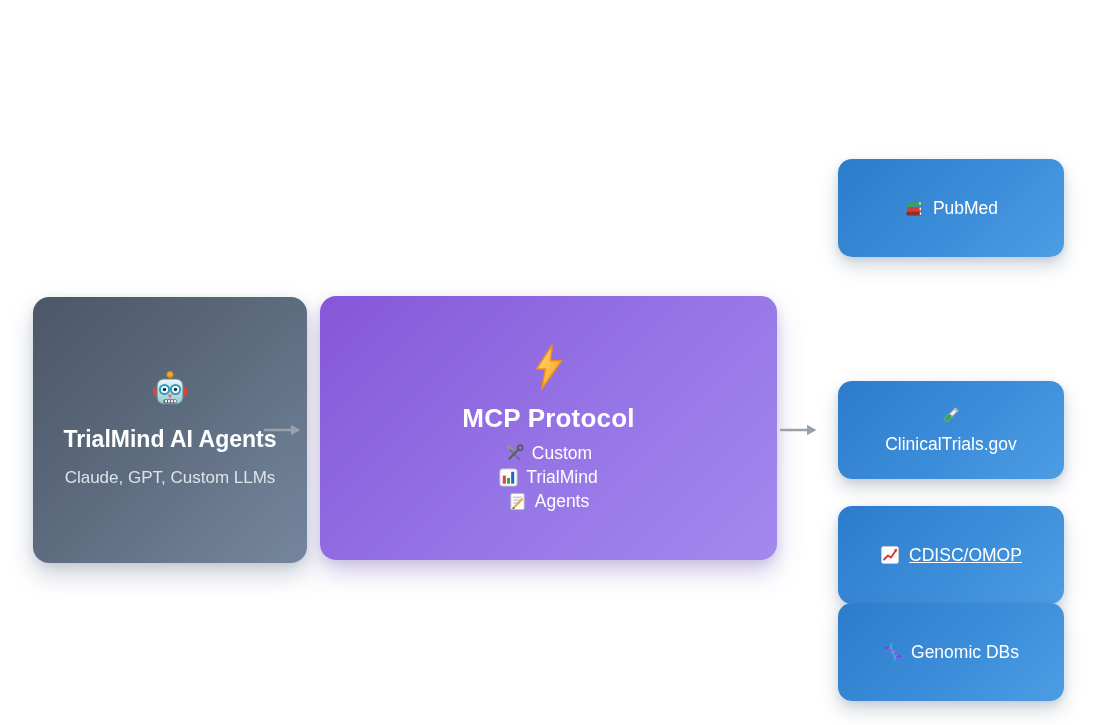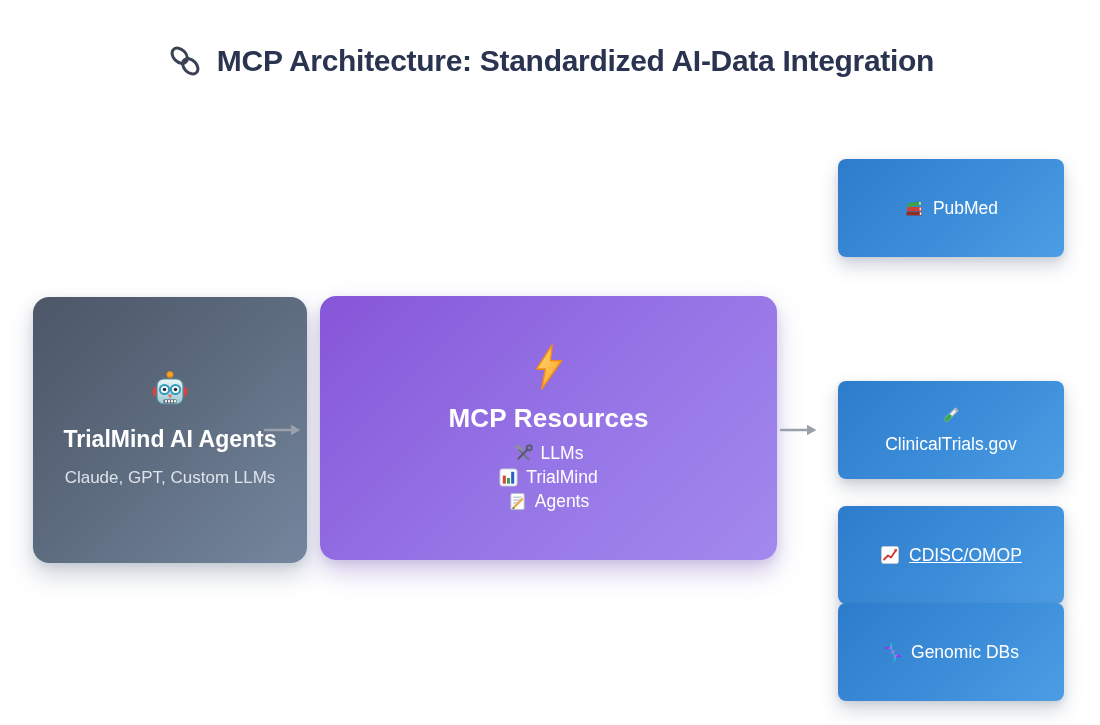--- a/index.html
+++ b/index.html
@@ -29,48 +29,37 @@
   .agents-sub{margin-top:12px;font-size:17px;line-height:1.35;color:#dde3eb;}
   .protocol-box{
     left:320px;top:296px;width:457px;height:264px;border-radius:16px;padding:0 30px;
     background:linear-gradient(135deg,#8656d9 0%,#9675e6 55%,#a389ee 100%);
     box-shadow:0 12px 24px rgba(124,98,193,0.35),0 3px 8px rgba(100,116,139,0.15);
   }
   .protocol-title{margin-top:13px;font-size:26px;font-weight:700;letter-spacing:0.2px;}
   .cap-list{margin-top:9px;display:flex;flex-direction:column;gap:3px;}
   .cap-row{display:flex;align-items:center;justify-content:center;gap:8px;font-size:17.5px;}
   .src-box{
-    left:838px;width:226px;height:98px;border-radius:8px;
+    left:838px;width:226px;height:98px;border-radius:14px;
     background:linear-gradient(135deg,#2d7ccc 0%,#3c8dd9 55%,#4d9de4 100%);
     box-shadow:0 9px 18px rgba(100,116,139,0.30),0 2px 6px rgba(100,116,139,0.14);
     flex-direction:row;gap:9px;font-size:17.5px;
   }
   .src-1{top:159px;} .src-2{top:270px;} .src-3{top:381px;flex-direction:column;} .src-4{top:506px;text-decoration:underline;} .src-5{top:603px;gap:8px;}
   
   .arrow{position:absolute;width:40px;height:18px;}
   .arrow-1{left:263px;top:421px;}
   .arrow-2{left:779px;top:421px;}
   .icon{display:inline-flex;flex:0 0 auto;}
 </style>
 </head>
 <body>
 
 <div class="canvas">
 
-  <div class="title-row">
-    <span class="icon">
-      <svg width="38" height="34" viewBox="0 0 38 34">
-        <g transform="rotate(-45 19 17)" fill="none" stroke="#3a4254" stroke-width="3">
-          <ellipse cx="19" cy="9.5" rx="6.2" ry="8.8"></ellipse>
-          <ellipse cx="19" cy="24.5" rx="6.2" ry="8.8"></ellipse>
-        </g>
-      </svg>
-    </span>
-    <h1>MCP Architecture: Standardized AI-Data Integration</h1>
-  </div>
 
   <div class="node agents-box">
     <span class="icon">
       <svg width="40" height="40" viewBox="0 0 40 40">
         <defs>
           <linearGradient id="robotHead" x1="0" y1="0" x2="0" y2="1">
             <stop offset="0" stop-color="#eaf5f7"></stop>
               <stop offset="1" stop-color="#9cc8d3"></stop>
           </linearGradient>
         </defs>
@@ -107,32 +96,32 @@
       <svg width="36" height="46" viewBox="0 0 34 44">
         <defs>
           <linearGradient id="zapGrad" x1="0" y1="0" x2="1" y2="1">
             <stop offset="0" stop-color="#ffe177"></stop>
               <stop offset="1" stop-color="#ff9a1f"></stop>
           </linearGradient>
         </defs>
         <polygon points="20,1 5,24 13.5,24 10,43 29,16 18.5,16" fill="url(#zapGrad)" stroke="#f08c1a" stroke-width="1.5" stroke-linejoin="round"></polygon>
       </svg>
     </span>
-    <div class="protocol-title">MCP Resources</div>
+    <div class="protocol-title">MCP Protocol</div>
     <div class="cap-list">
       <div class="cap-row">
         <span class="icon">
           <svg width="19" height="19" viewBox="0 0 20 20">
             <rect x="1.5" y="2.5" width="8" height="4" rx="1.2" fill="#8b919b" transform="rotate(45 5.5 4.5)"></rect>
             <line x1="5.5" y1="6.5" x2="15.5" y2="16.5" stroke="#6e747e" stroke-width="2" stroke-linecap="round"></line>
             <circle cx="16" cy="4" r="2.7" fill="none" stroke="#565c66" stroke-width="1.9"></circle>
             <line x1="14.5" y1="5.5" x2="4.5" y2="15.5" stroke="#565c66" stroke-width="2" stroke-linecap="round"></line>
           </svg>
         </span>
-        <span>LLMs</span>
+        <span>Custom</span>
       </div>
       <div class="cap-row">
         <span class="icon">
           <svg width="19" height="19" viewBox="0 0 20 20">
             <rect x="1" y="1" width="18" height="18" rx="2.5" fill="#fbfcfd" stroke="#c3c9d1"></rect>
             <rect x="4" y="8" width="3.2" height="8.5" fill="#d8433c"></rect>
             <rect x="8.4" y="10.5" width="3.2" height="6" fill="#3da24a"></rect>
             <rect x="12.8" y="4" width="3.2" height="12.5" fill="#2b5fc7"></rect>
           </svg>
         </span>

